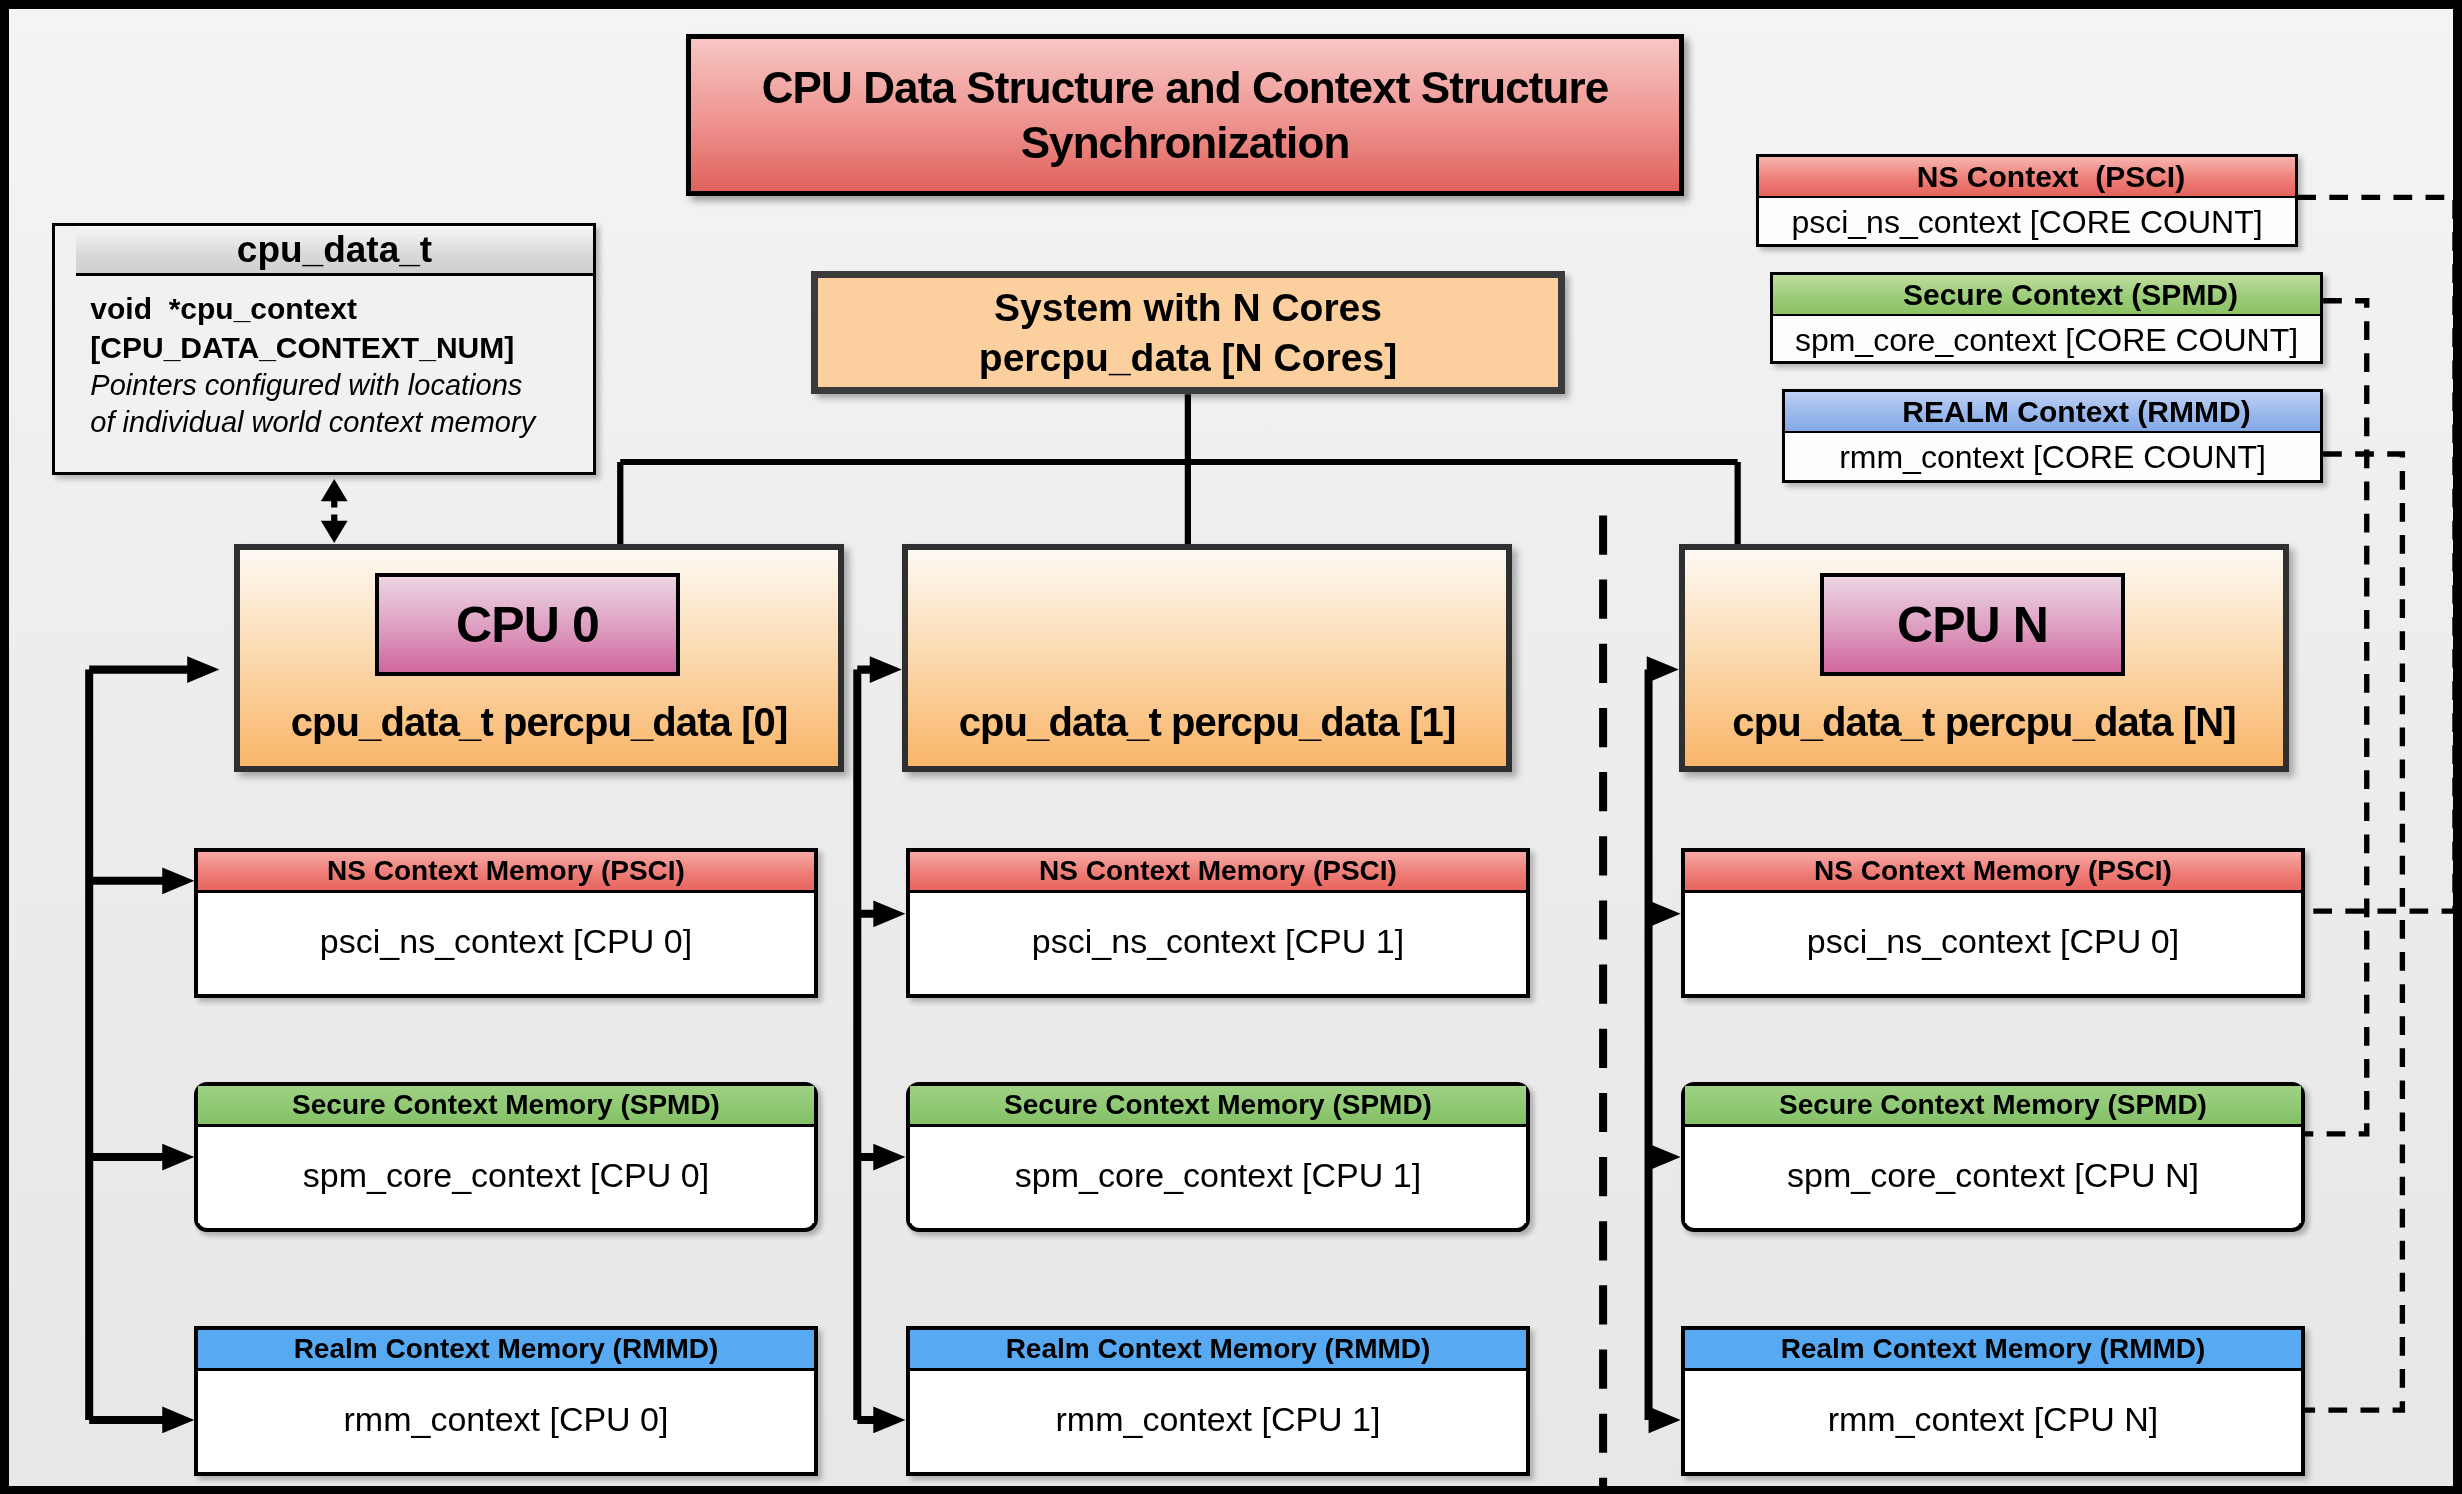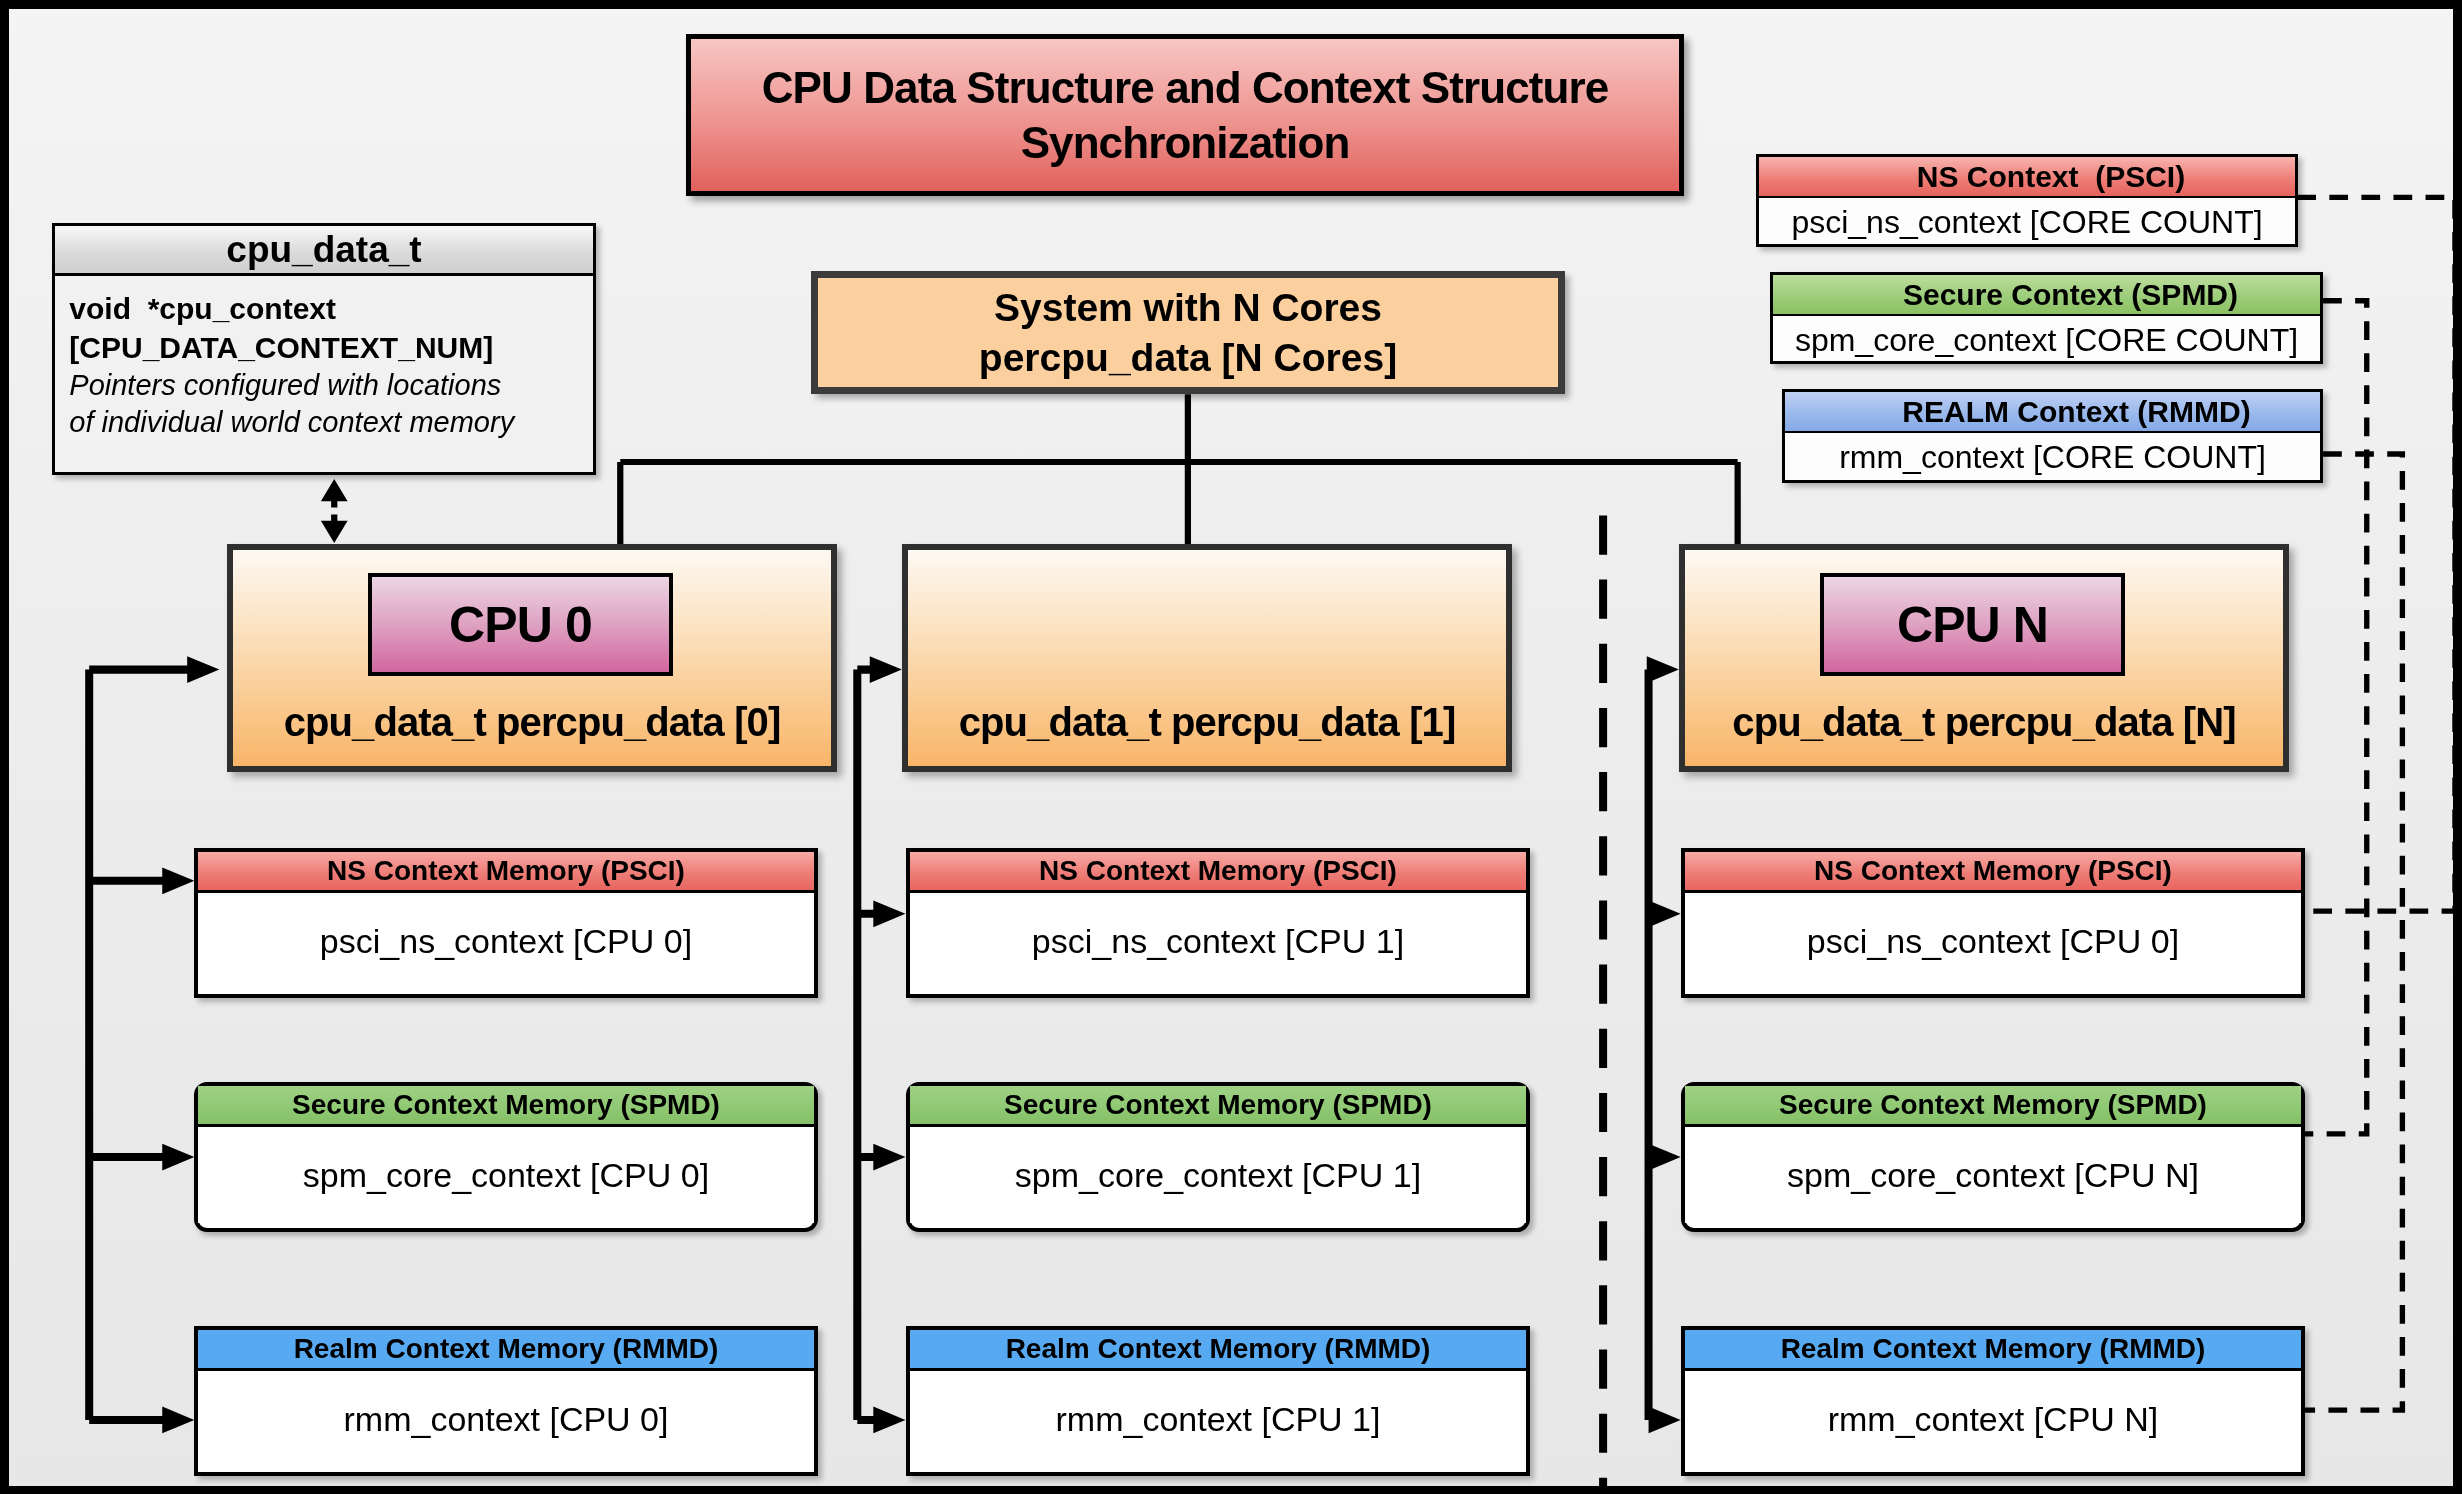--- a/index.html
+++ b/index.html
@@ -25,20 +25,21 @@
     display: flex; flex-direction: column; align-items: center; justify-content: center;
     font-weight: bold; font-size: 44px; line-height: 55px; letter-spacing: -0.9px;
     text-align: center;
   }
 
   
   .struct-box {
     left: 43px; top: 214px; width: 544px; height: 252px;
     background: #f1f1f1; border: 3.6px solid #000;
     box-shadow: 3.6px 3.6px 5.3px rgba(0,0,0,0.25);
+    padding-left: 21px;
   }
   .struct-header {
     height: 50px; border-bottom: 3.6px solid #000;
     background: linear-gradient(180deg, #f7f7f7 0%, #d9d9d9 60%, #cfcfcf 100%);
     display: flex; align-items: center; justify-content: center;
     font-weight: bold; font-size: 37px;
   }
   .struct-body { padding: 12.5px 14.3px 0 14.3px; }
   .struct-field { font-weight: bold; font-size: 30px; line-height: 39px; white-space: pre; }
   .struct-note { font-style: italic; font-size: 29px; line-height: 37px; }
@@ -185,21 +186,21 @@
   <div class="box legend legend-secure">
     <div class="hdr hdr-green-grad">Secure Context (SPMD)</div>
     <div class="bdy">spm_core_context [CORE COUNT]</div>
   </div>
 
   <div class="box legend legend-realm">
     <div class="hdr hdr-blue-grad">REALM Context (RMMD)</div>
     <div class="bdy">rmm_context [CORE COUNT]</div>
   </div>
 
-  <div class="box cpu-box" style="left:218px;padding-left:6px;">
+  <div class="box cpu-box" style="left:225px;padding-left:6px;">
     <div class="cpu-chip">CPU 0</div>
     <div class="cpu-data-label">cpu_data_t percpu_data [0]</div>
   </div>
 
   <div class="box ctx-box row-ns" style="left:185px;">
     <div class="hdr hdr-red-col">NS Context Memory (PSCI)</div>
     <div class="bdy">psci_ns_context [CPU 0]</div>
   </div>
 
   <div class="box ctx-box row-secure" style="left:185px;">

